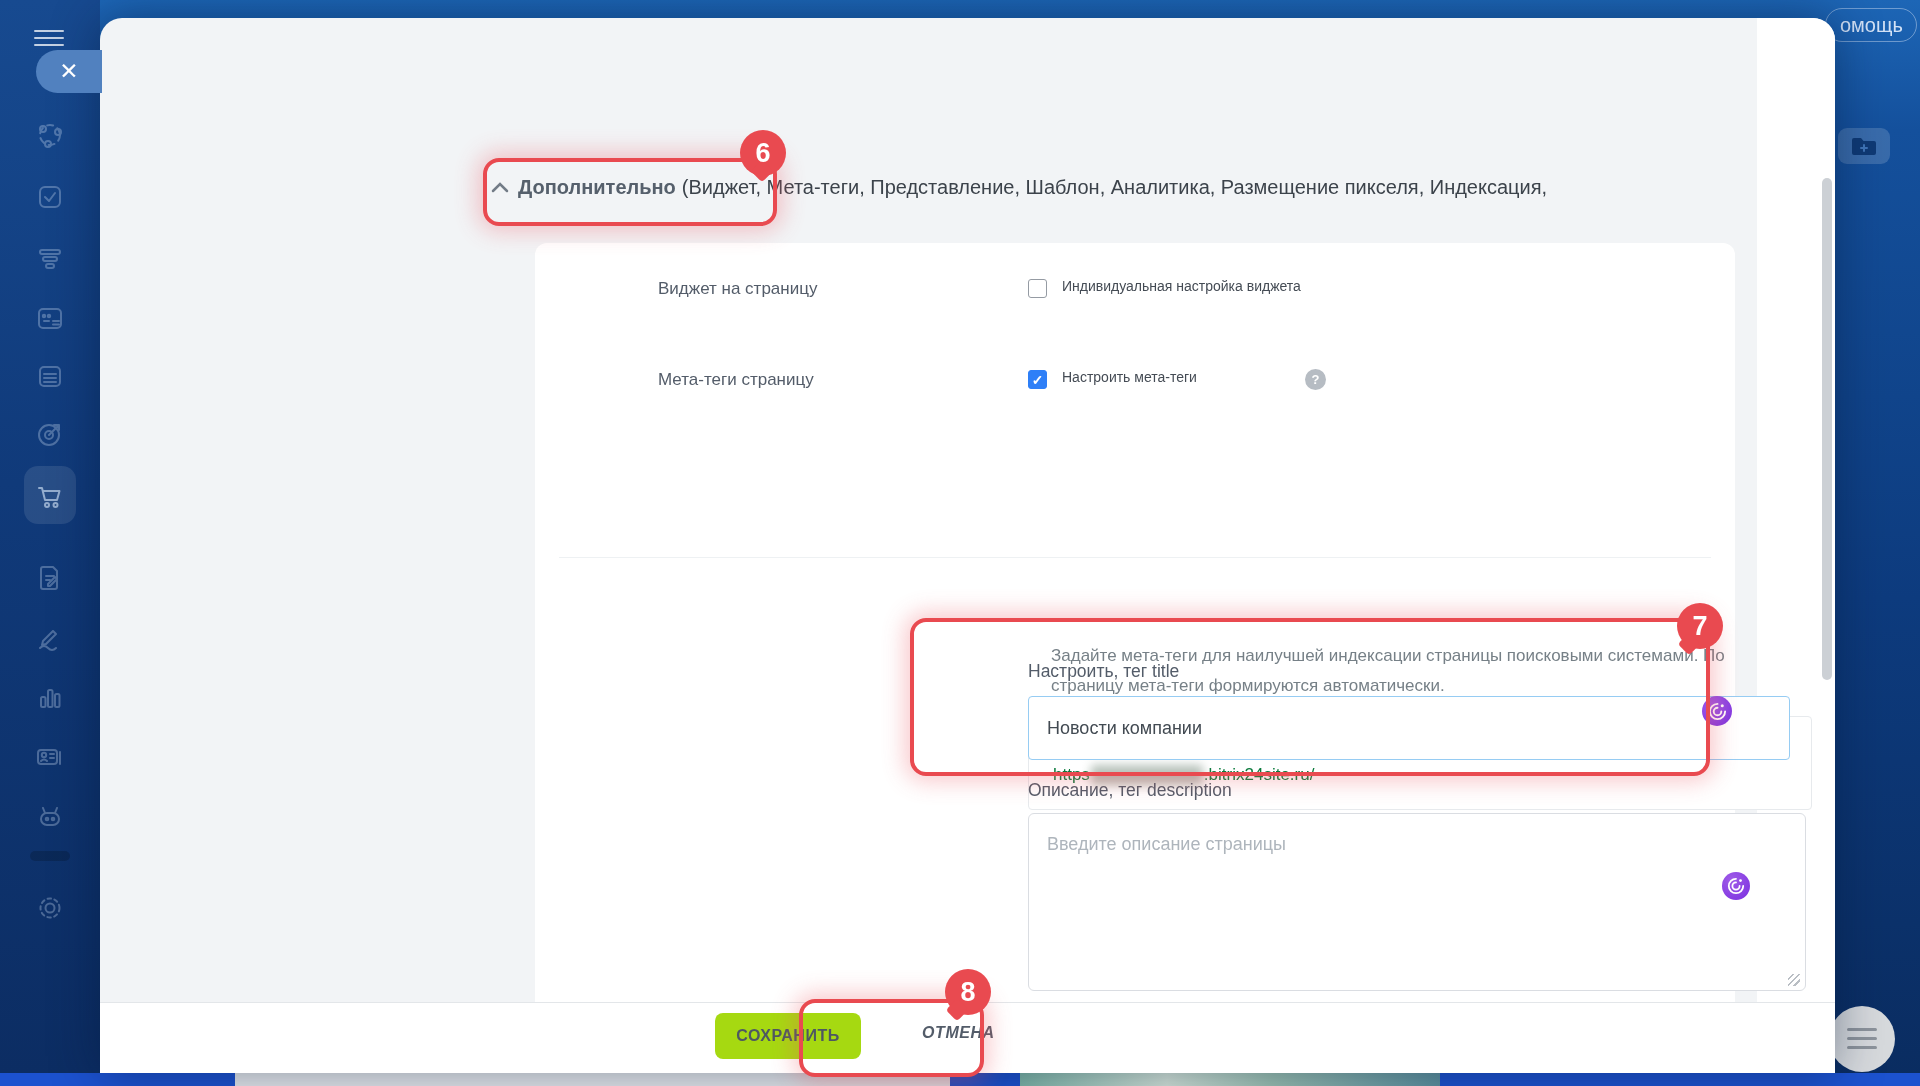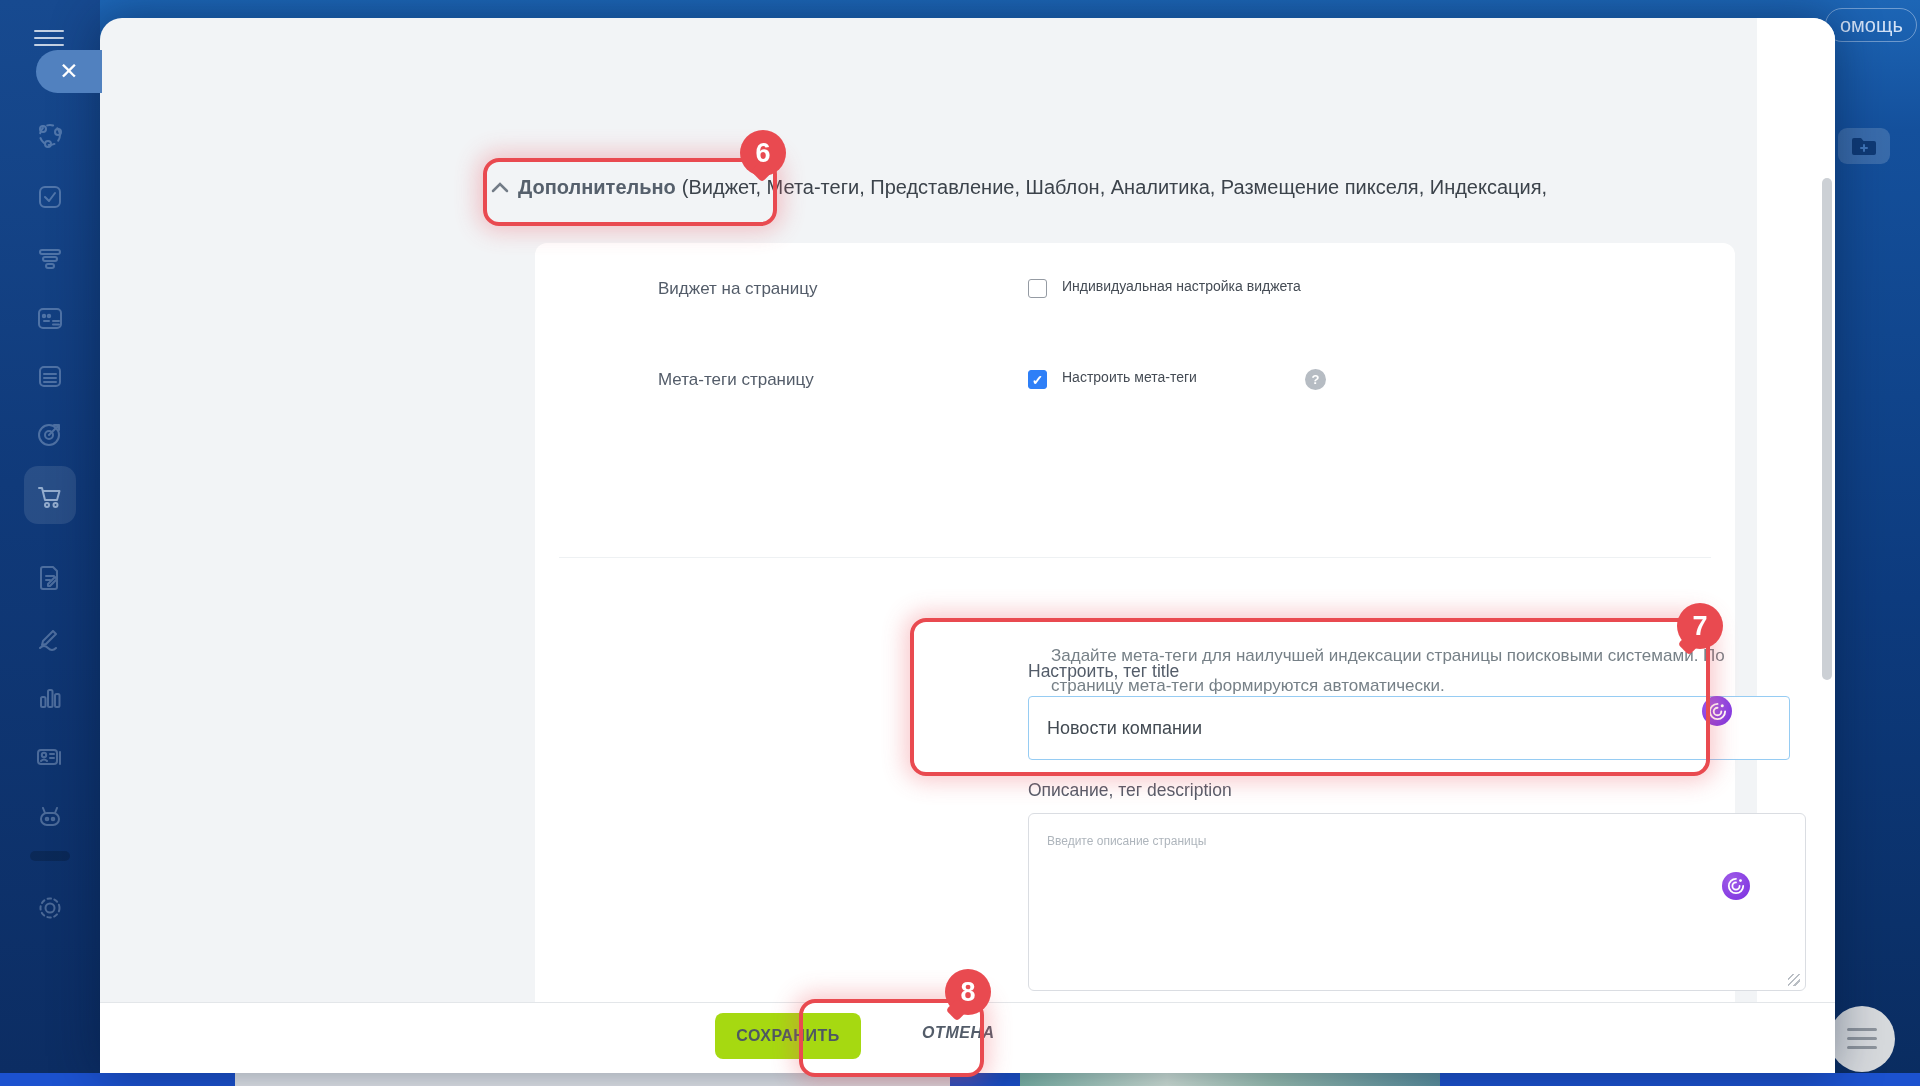--- a/index.html
+++ b/index.html
@@ -69,21 +69,21 @@
   .preview{position:absolute;left:493px;top:473px;width:784px;height:94px;background:#fff;border:1px solid #e7eaed;border-radius:4px;box-sizing:border-box;}
   .pv-title{position:absolute;left:24px;top:14px;font-size:24px;color:#1a0ed1;}
   .pv-url{position:absolute;left:24px;top:48px;font-size:17px;color:#0b7a3c;display:flex;align-items:center;}
   .blur-blob{display:inline-block;width:112px;height:20px;margin:0 1px;border-radius:3px;background:#b7c2ba;filter:blur(5px);}
 
   
   .field-label{position:absolute;left:493px;color:#535c69;font-size:17.5px;}
   .title-input{position:absolute;left:493px;top:453px;width:762px;height:64px;border:1px solid #96ccf3;border-radius:4px;
                background:#fff;box-sizing:border-box;font-family:"Liberation Sans",sans-serif;font-size:18px;color:#424a52;padding:0 18px;outline:none;}
   .desc-area{position:absolute;left:493px;top:570px;width:778px;height:178px;border:1px solid #dadde2;border-radius:6px;background:#fff;
-             box-sizing:border-box;font-family:"Liberation Sans",sans-serif;font-size:12px;color:#424a52;padding:20px 18px;resize:none;outline:none;}
+             box-sizing:border-box;font-family:"Liberation Sans",sans-serif;font-size:18px;color:#424a52;padding:20px 18px;resize:none;outline:none;}
   .desc-area::placeholder{color:#aeb5bc;}
   .resize-grip{position:absolute;left:1253px;top:731px;width:12px;height:12px;
                background:repeating-linear-gradient(135deg,transparent 0 3px,#b9bec4 3px 4.5px);}
 
   
   .hl-rect{position:absolute;border:4px solid #e94a50;border-radius:16px;box-shadow:0 0 22px 6px rgba(236,84,92,.30);z-index:8;}
   .badge{position:absolute;width:46px;height:46px;border-radius:50%;background:#e94a50;color:#fff;font-size:27px;font-weight:bold;
          display:flex;align-items:center;justify-content:center;z-index:9;}
   .badge .tail{position:absolute;bottom:-3px;left:4px;width:16px;height:16px;border-radius:4px;background:#e94a50;transform:rotate(45deg);z-index:-1;}
 
@@ -244,20 +244,28 @@
       <div class="flabel" style="top:127px">Мета-теги страницу</div>
       <div class="cbx checked" style="top:127px">✓</div>
       <div class="cbx-label" style="top:126px">Настроить мета-теги</div>
       <div class="help-q" style="top:126px">?</div>
 
       <div class="hint">
         <div>Задайте мета-теги для наилучшей индексации страницы поисковыми системами. По</div>
         <div>страницу мета-теги формируются автоматически.</div>
       </div>
 
+      <div class="preview">
+        <div class="pv-title">Новости компании</div>
+        <div class="pv-url">
+          <span>https</span>
+            <span class="blur-blob"></span>
+            <span>.bitrix24site.ru/</span>
+        </div>
+      </div>
 
       <div class="field-label" style="top:418px">Настроить, тег title</div>
       <input class="title-input" type="text" value="Новости компании" style="">
 
       <div class="field-label" style="top:537px">Описание, тег description</div>
       <textarea class="desc-area" placeholder="Введите описание страницы" style=""></textarea>
       <div class="resize-grip"></div>
     </div>
 
     <div class="copilot abs" style="left:1602px;top:678px;width:30px;height:30px">

